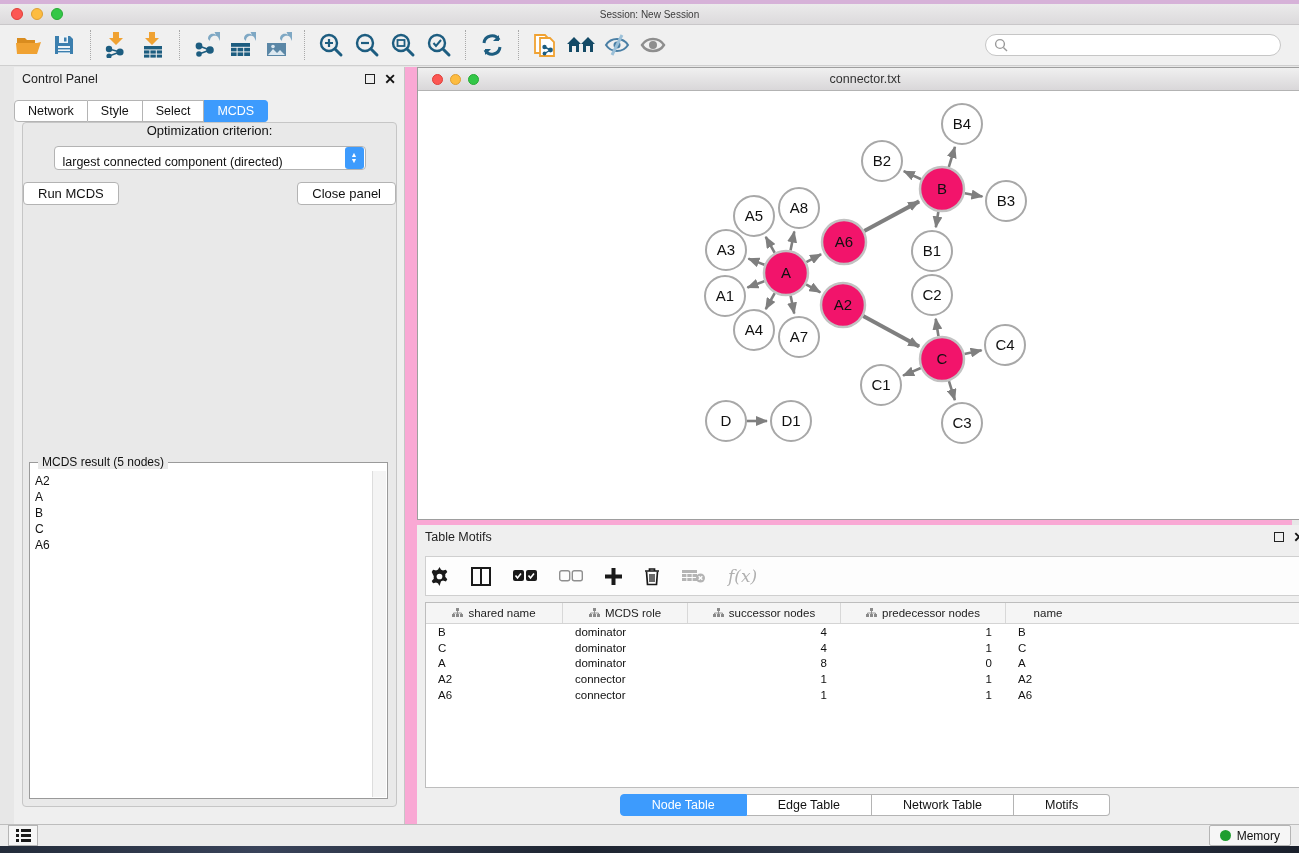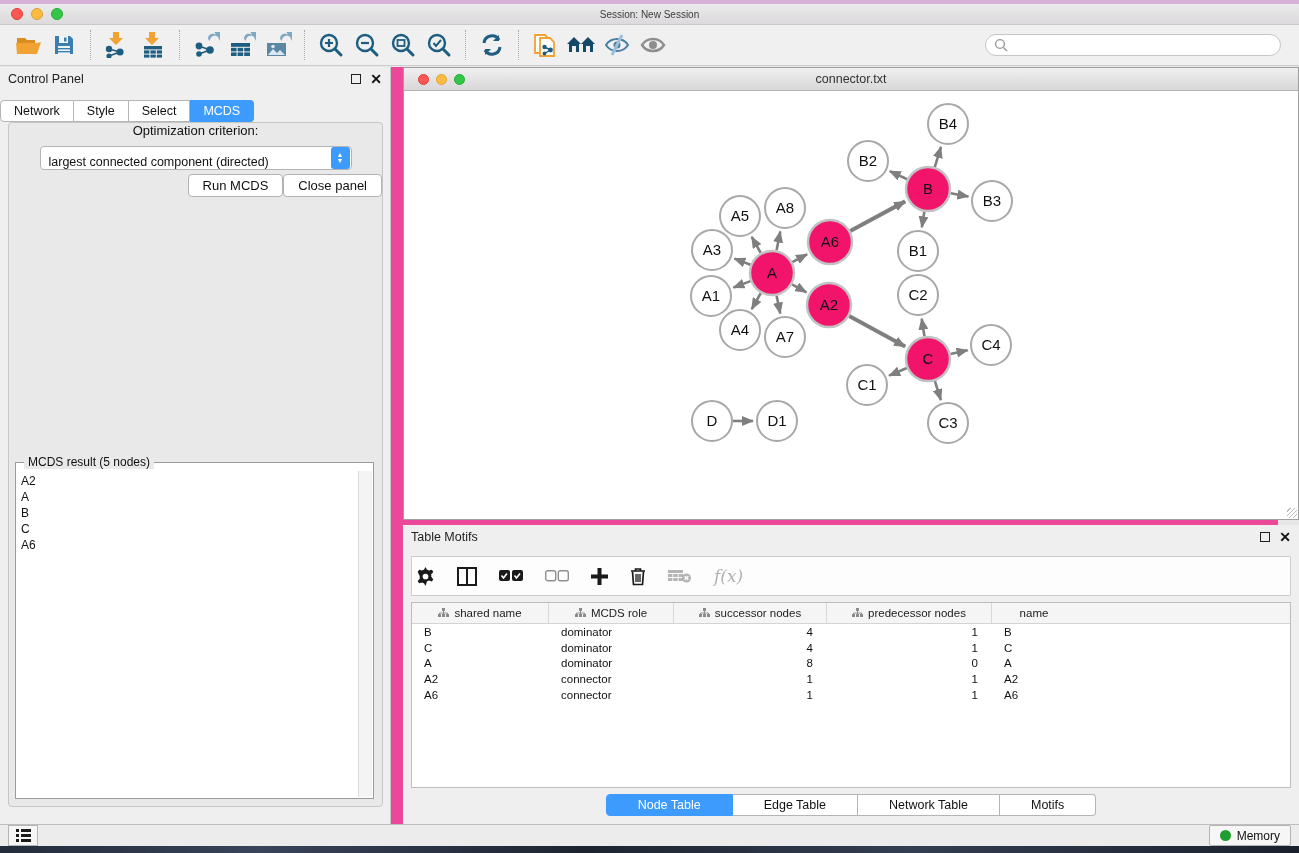--- a/index.html
+++ b/index.html
@@ -30,21 +30,21 @@
   #toolbar { left:0; top:22px; width:1299px; height:41px; background:#f0f0f0;
     border-bottom:1px solid #cfcfcf; display:flex; align-items:center; padding:0 10px; }
   .tbtn { width:36px; height:32px; display:flex; align-items:center; justify-content:center; }
   .tsep { width:1px; height:30px; border-left:1px dotted #a9a9a9; margin:0 8px; }
   #search-wrap { margin-left:auto; margin-right:8px; width:296px; height:22px;
     background:#fff; border:1px solid #c6c6c6; border-radius:12px;
     display:flex; align-items:center; padding:0 8px; }
   #search-wrap input { border:none; outline:none; flex:1; font-size:12px; background:transparent; }
 
   
-  #main { left:0; top:63px; width:1278px; height:757px; background:#ec4899; }
+  #main { left:14px; top:63px; width:1278px; height:757px; background:#f9a8d4; }
 
   
   #control-panel { left:0; top:0; width:391px; height:757px; background:#efefef;
     border-right:1px solid #c6c6c6; }
   .panel-head { height:24px; display:flex; align-items:center; padding:0 8px; }
   .panel-head .ph-title { font-size:12.5px; color:#222; }
   .panel-head .ph-ctrls { margin-left:auto; display:flex; gap:9px; align-items:center; }
   .float-ico { width:10px; height:10px; border:1.5px solid #222; display:inline-block; }
   .close-ico { font-size:14px; font-weight:900; color:#111; line-height:10px; }
 
@@ -57,21 +57,21 @@
 
   #cp-content { position:absolute; left:8px; right:7px; top:55px; bottom:17px;
     background:#e9e9e9; border:1px solid #c6c6c6; border-radius:4px; }
   #opt-label { text-align:center; font-size:13px; color:#111; }
   #criterion { margin:8px auto 0; width:312px; height:24px; background:#fff;
     border:1px solid #b3b3b3; border-radius:4px; display:flex; align-items:flex-end; }
   #criterion .val { flex:1; font-size:12.5px; color:#111; padding-left:8px; white-space:nowrap; }
   #criterion .stepper { width:19px; height:22px; background:#3d9bfd; border-radius:3px;
     margin-right:1px; display:flex; flex-direction:column; align-items:center; justify-content:center;
     color:#fff; font-size:7px; line-height:6px; }
-  .btn-row { display:flex; justify-content:flex-end; margin-top:4px; }
+  .btn-row { display:flex; justify-content:space-between; margin-top:12px; }
   .pbtn { font-size:13px; color:#111; background:#fff; border:1px solid #b3b3b3;
     border-radius:4px; padding:3px 14px; }
 
   #result-box { position:absolute; left:6px; right:8px; top:339px; bottom:7px;
     border:1px solid #9a9a9a; background:#fff; }
   #result-title { position:absolute; left:8px; top:-8px; background:#e9e9e9;
     font-size:12px; color:#111; padding:0 4px; }
   #result-list { position:absolute; left:1px; right:15px; top:8px; bottom:1px;
     font-size:12px; color:#111; padding:2px 4px; overflow:hidden; }
   #result-list div { line-height:16px; }

